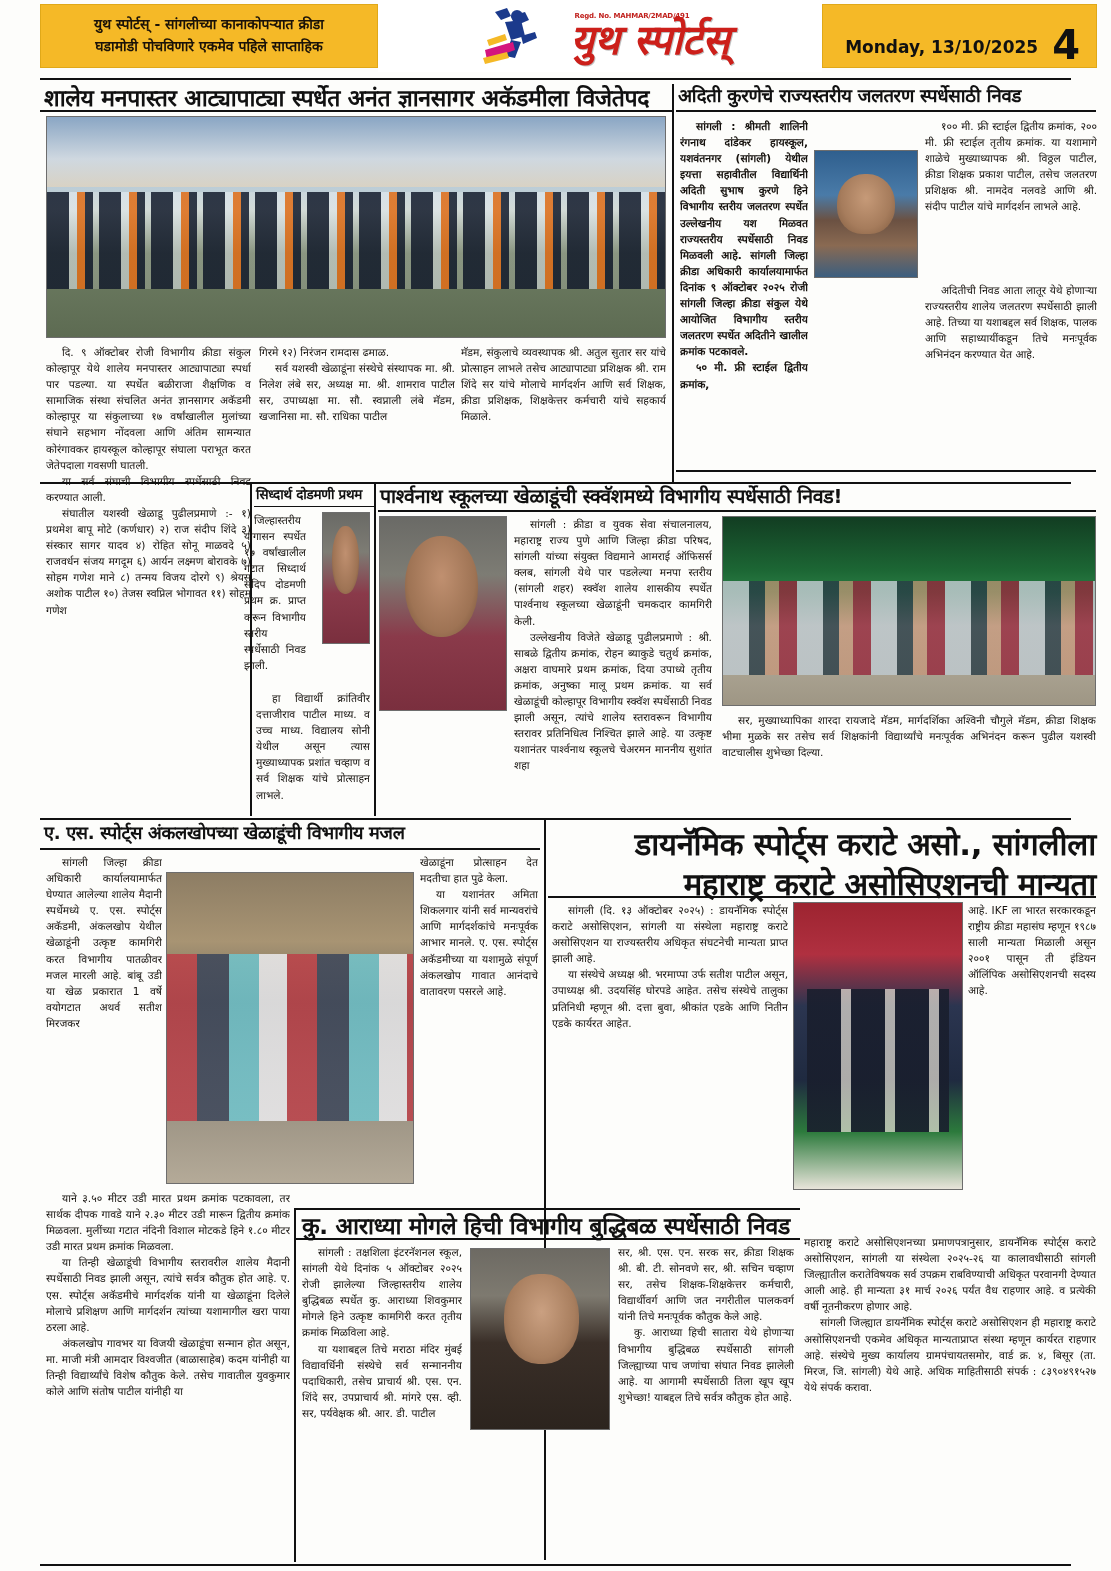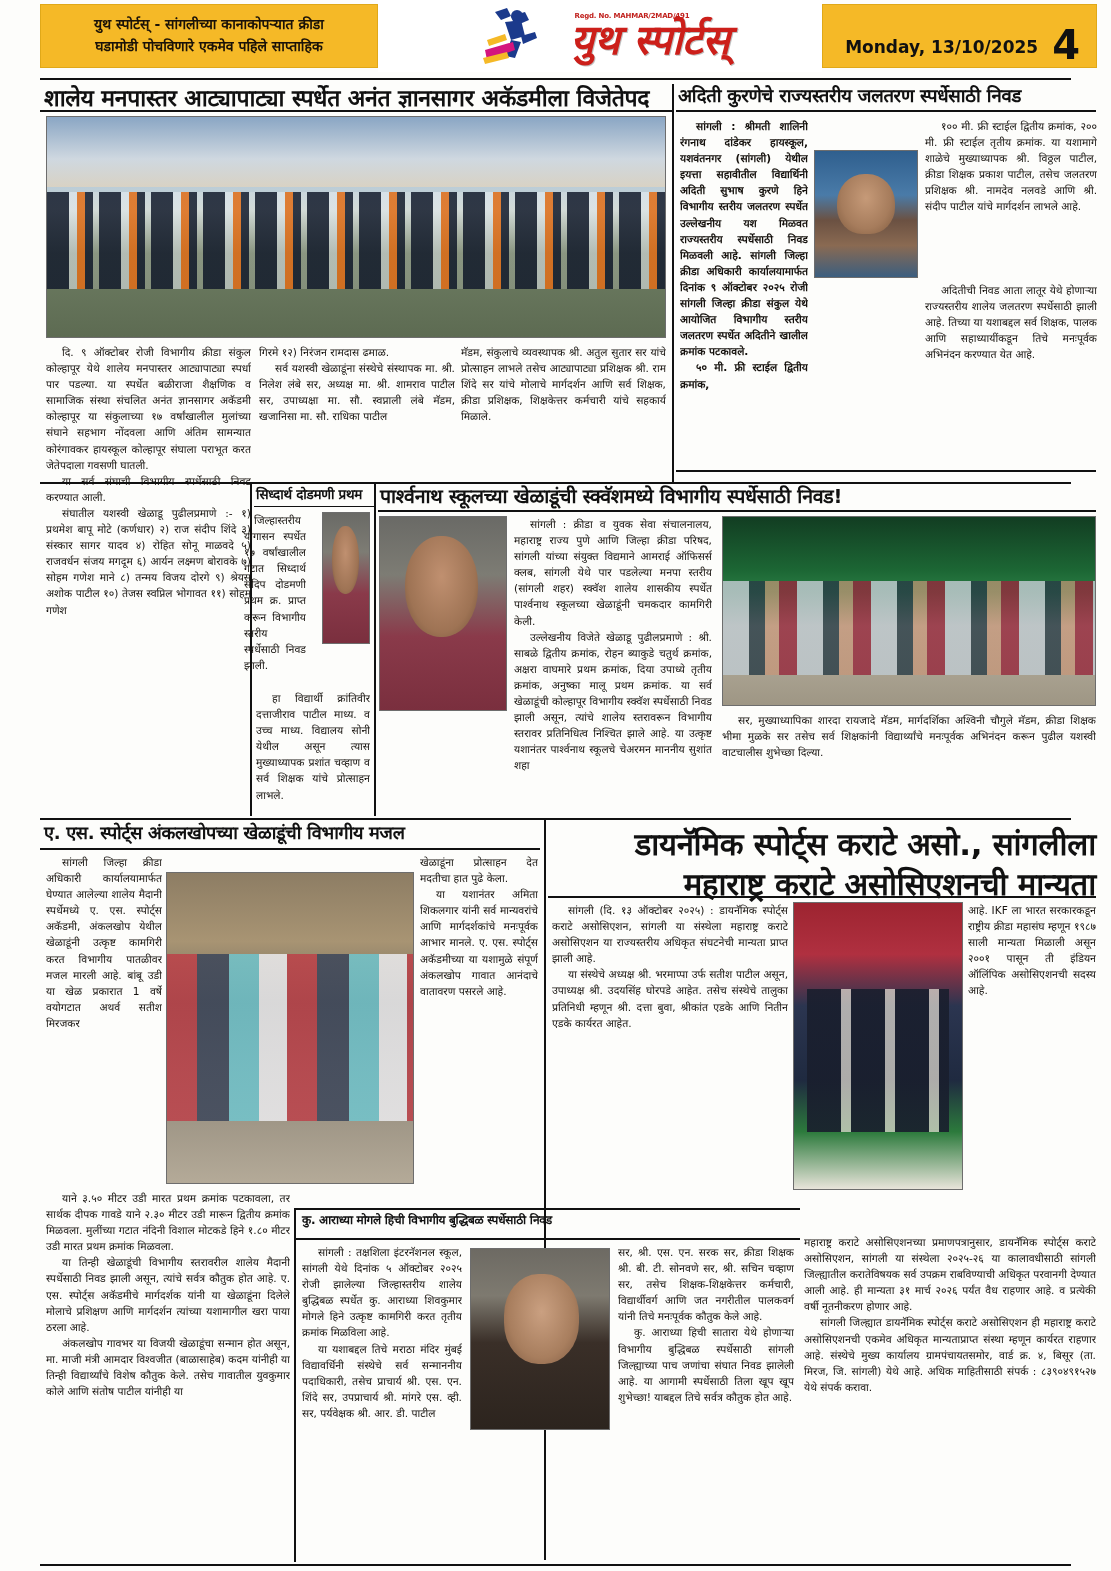--- a/index.html
+++ b/index.html
@@ -385,21 +385,21 @@
   <div class="col-text" style="left:968px; top:902px; width:128px; height:290px; text-align:justify;">
     <p style="text-indent:0">आहे. IKF ला भारत सरकारकडून राष्ट्रीय क्रीडा महासंघ म्हणून १९८७ साली मान्यता मिळाली असून २००१ पासून ती इंडियन ऑलिंपिक असोसिएशनची सदस्य आहे.</p>
   </div>
 
   <div class="col-text" style="left:804px; top:1234px; width:292px; height:330px;">
     <p style="text-indent:0">महाराष्ट्र कराटे असोसिएशनच्या प्रमाणपत्रानुसार, डायनॅमिक स्पोर्ट्स कराटे असोसिएशन, सांगली या संस्थेला २०२५-२६ या कालावधीसाठी सांगली जिल्ह्यातील करातेविषयक सर्व उपक्रम राबविण्याची अधिकृत परवानगी देण्यात आली आहे. ही मान्यता ३१ मार्च २०२६ पर्यंत वैध राहणार आहे. व प्रत्येकी वर्षी नूतनीकरण होणार आहे.</p>
     <p>सांगली जिल्ह्यात डायनॅमिक स्पोर्ट्स कराटे असोसिएशन ही महाराष्ट्र कराटे असोसिएशनची एकमेव अधिकृत मान्यताप्राप्त संस्था म्हणून कार्यरत राहणार आहे. संस्थेचे मुख्य कार्यालय ग्रामपंचायतसमोर, वार्ड क्र. ४, बिसूर (ता. मिरज, जि. सांगली) येथे आहे. अधिक माहितीसाठी संपर्क : ८३९०४९१५२७ येथे संपर्क करावा.</p>
   </div>
 
   <div class="rule" style="left:296px; top:1208px; width:504px; height:2px;"></div>
-  <div class="hl" style="position:absolute; left:302px; top:1214px; width:494px; font-size:12px;">कु. आराध्या मोगले हिची विभागीय बुद्धिबळ स्पर्धेसाठी निवड</div>
+  <div class="hl" style="position:absolute; left:302px; top:1214px; width:494px; font-size:23px;">कु. आराध्या मोगले हिची विभागीय बुद्धिबळ स्पर्धेसाठी निवड</div>
   <div class="rule" style="left:296px; top:1238px; width:504px; height:1.5px;"></div>
   <div class="rule" style="left:294px; top:1208px; width:1.5px; height:354px;"></div>
 
   <div class="col-text" style="left:302px; top:1244px; width:160px; height:320px;">
     <p>सांगली : तक्षशिला इंटरनॅशनल स्कूल, सांगली येथे दिनांक ५ ऑक्टोबर २०२५ रोजी झालेल्या जिल्हास्तरीय शालेय बुद्धिबळ स्पर्धेत कु. आराध्या शिवकुमार मोगले हिने उत्कृष्ट कामगिरी करत तृतीय क्रमांक मिळविला आहे.</p>
     <p>या यशाबद्दल तिचे मराठा मंदिर मुंबई विद्यावर्धिनी संस्थेचे सर्व सन्माननीय पदाधिकारी, तसेच प्राचार्य श्री. एस. एन. शिंदे सर, उपप्राचार्य श्री. मांगरे एस. व्ही. सर, पर्यवेक्षक श्री. आर. डी. पाटील</p>
   </div>
 
   <div class="photo bordered" style="left:470px; top:1248px; width:140px; height:182px;">
     <div class="ph-inner ph-girl2"></div>

